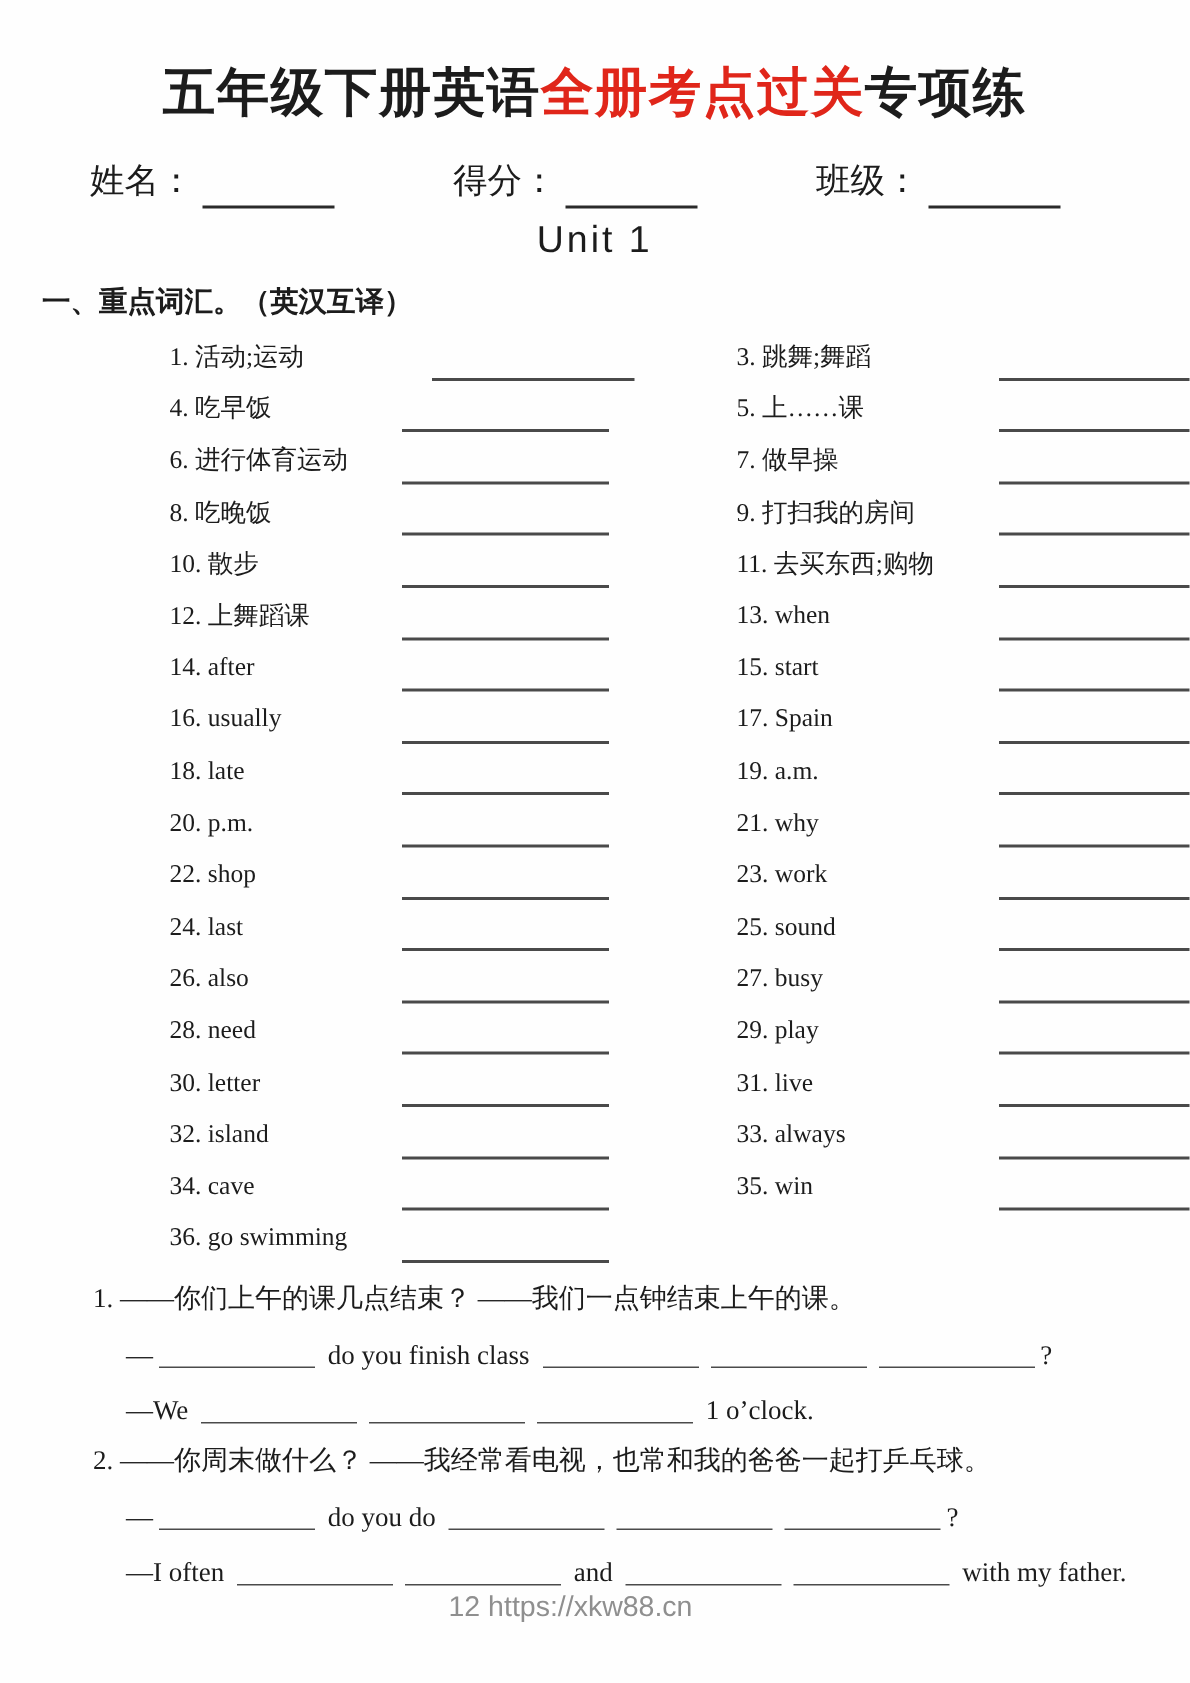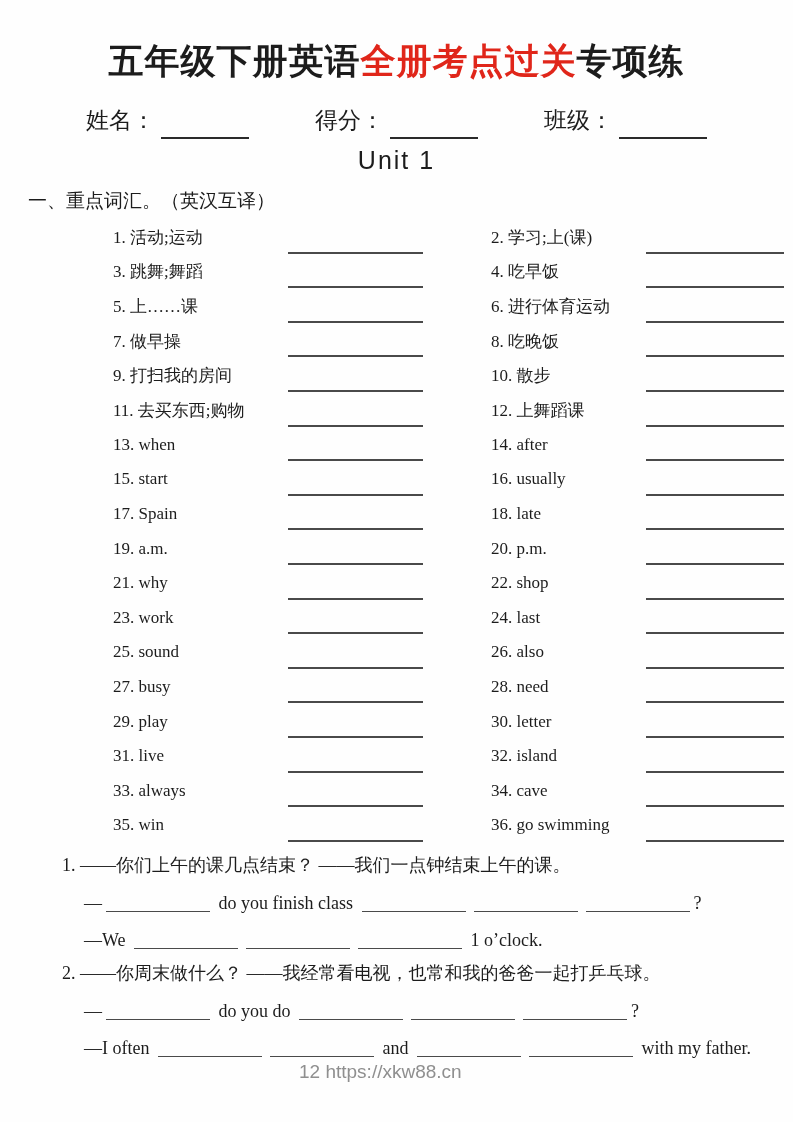--- a/index.html
+++ b/index.html
@@ -21,21 +21,21 @@
     font-size:35px;
     letter-spacing:1px;
     white-space:nowrap;
   }
   .doc-title .red{color:#e0261a;}
 
   
   .info-row{
     display:flex;
     justify-content:space-between;
-    margin:20px 58px 0 58px;
+    margin:20px 58px 0 32px;
     font-size:23px;
   }
   .info-field{display:flex;align-items:flex-end;}
   .info-blank{
     display:inline-block;
     width:88px;height:1.1em;
     border-bottom:2px solid #2a2a2a;
     margin-left:6px;
     transform:translateY(3px);
   }
@@ -45,21 +45,21 @@
     text-align:center;
     font-family:"Liberation Sans", sans-serif;
     font-size:25px;
     margin-top:10px;
     letter-spacing:2px;
   }
 
   
   .section-heading{
     font-family:"Liberation Sans", sans-serif;
-    font-weight:normal;
+    font-weight:bold;
     font-size:19px;
     margin:13px 0 6px 0;
   }
 
   
   .vocab-grid{
     display:grid;
     grid-template-columns:378px 1fr;
     padding-left:37px;
     margin-top:4px;
@@ -138,24 +138,20 @@
 
   <div class="unit-heading">Unit 1</div>
 
   <div class="section-heading">一、重点词汇。（英汉互译）</div>
 
   <div class="vocab-grid">
       <div class="vocab-item left">
         <span class="vocab-label">1. 活动;运动</span>
         <span class="vocab-blank"></span>
       </div>
-      <div class="vocab-item right">
-        <span class="vocab-label">2. 学习;上(课)</span>
-        <span class="vocab-blank"></span>
-      </div>
       <div class="vocab-item left">
         <span class="vocab-label">3. 跳舞;舞蹈</span>
         <span class="vocab-blank"></span>
       </div>
       <div class="vocab-item right">
         <span class="vocab-label">4. 吃早饭</span>
         <span class="vocab-blank"></span>
       </div>
       <div class="vocab-item left">
         <span class="vocab-label">5. 上……课</span>

